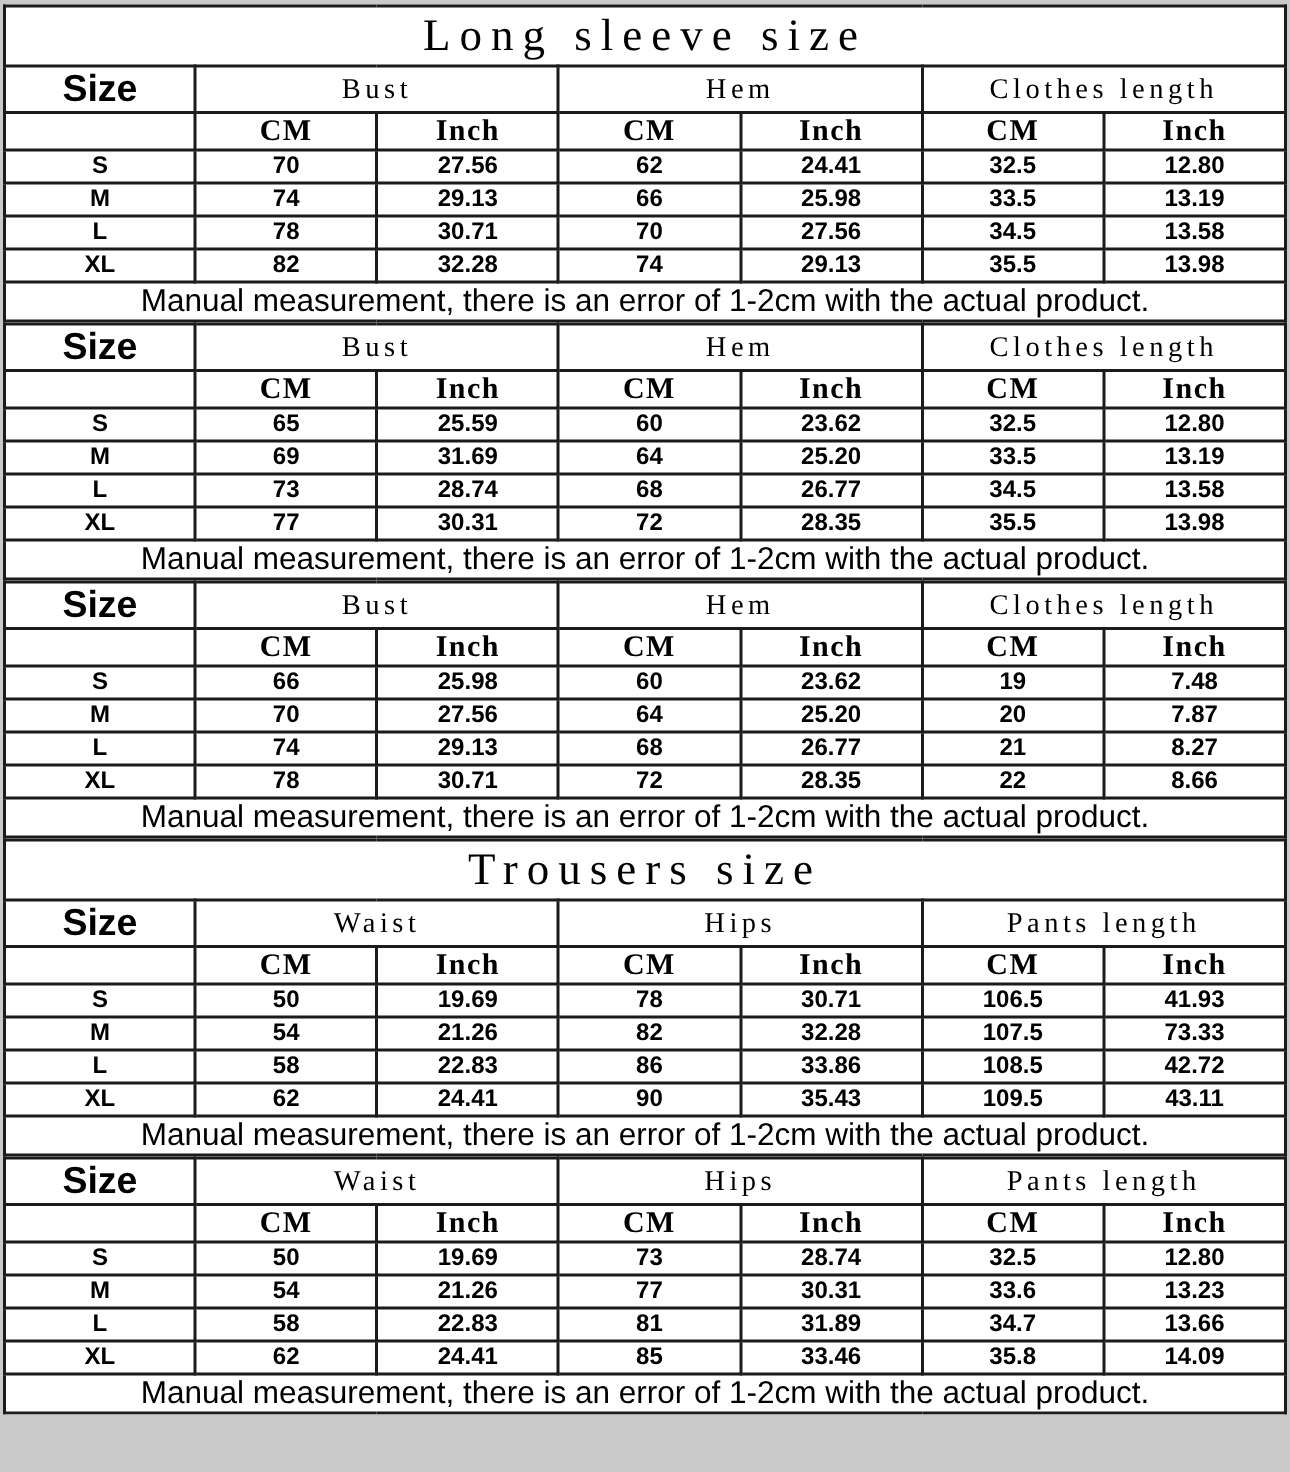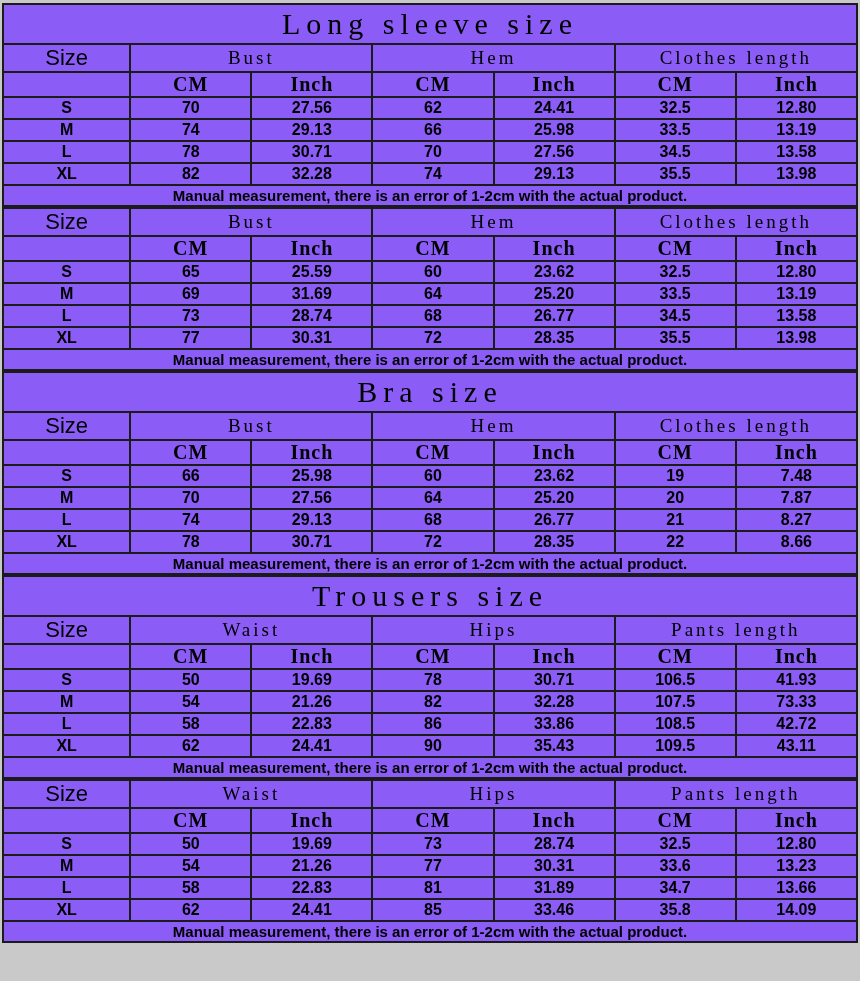--- a/index.html
+++ b/index.html
@@ -11,42 +11,42 @@
     width: 860px;
     padding: 3px 0 0 0;
     font-family: "Liberation Sans", sans-serif;
     color: #000;
   }
   .size-table {
     width: 856px;
     margin: 0 auto;
     border-collapse: collapse;
     table-layout: fixed;
-    background: #8b5cf6;
+    background: #ffffff;
   }
   .size-table td, .size-table th {
     border: 2px solid #1b1b1b;
     text-align: center;
     vertical-align: middle;
     padding: 0;
     white-space: nowrap;
     overflow: hidden;
   }
   .title-cell {
     font-family: "Liberation Serif", serif;
     font-size: 30px;
     font-weight: 500;
     letter-spacing: 6px;
     height: 38px;
     line-height: 38px;
   }
   .size-h {
     font-family: "Liberation Sans", sans-serif;
-    font-weight: normal;
-    font-size: 22px;
+    font-weight: bold;
+    font-size: 25px;
     height: 23px;
     margin-left: 40px;
   }
   .group-h {
     font-family: "Liberation Serif", serif;
     font-weight: 500;
     font-size: 19px;
     letter-spacing: 3px;
     height: 23px;
   }
@@ -58,22 +58,22 @@
     height: 20px;
   }
   .size-table tbody td {
     font-family: "Liberation Sans", sans-serif;
     font-weight: bold;
     font-size: 16px;
     height: 20px;
   }
   .note-cell {
     font-family: "Liberation Sans", sans-serif;
-    font-weight: bold;
-    font-size: 15px;
+    font-weight: normal;
+    font-size: 21px;
     height: 19px;
   }
 </style>
 </head>
 <body>
 
 <table class="size-table">
   <colgroup>
     <col style="width:14.9%">
       <col style="width:14.18%">
@@ -225,23 +225,20 @@
     <col style="width:14.9%">
       <col style="width:14.18%">
       <col style="width:14.18%">
     <col style="width:14.18%">
       <col style="width:14.18%">
       <col style="width:14.18%">
       <col style="width:14.2%">
   </colgroup>
   <thead>
     <tr>
-      <td class="title-cell" colspan="7">Bra size</td>
-    </tr>
-    <tr>
       <th class="size-h">Size</th>
       <th class="group-h" colspan="2">Bust</th>
       <th class="group-h" colspan="2">Hem</th>
       <th class="group-h" colspan="2">Clothes length</th>
     </tr>
     <tr>
       <td class="unit-h"></td>
       <td class="unit-h">CM</td>
       <td class="unit-h">Inch</td>
       <td class="unit-h">CM</td>

